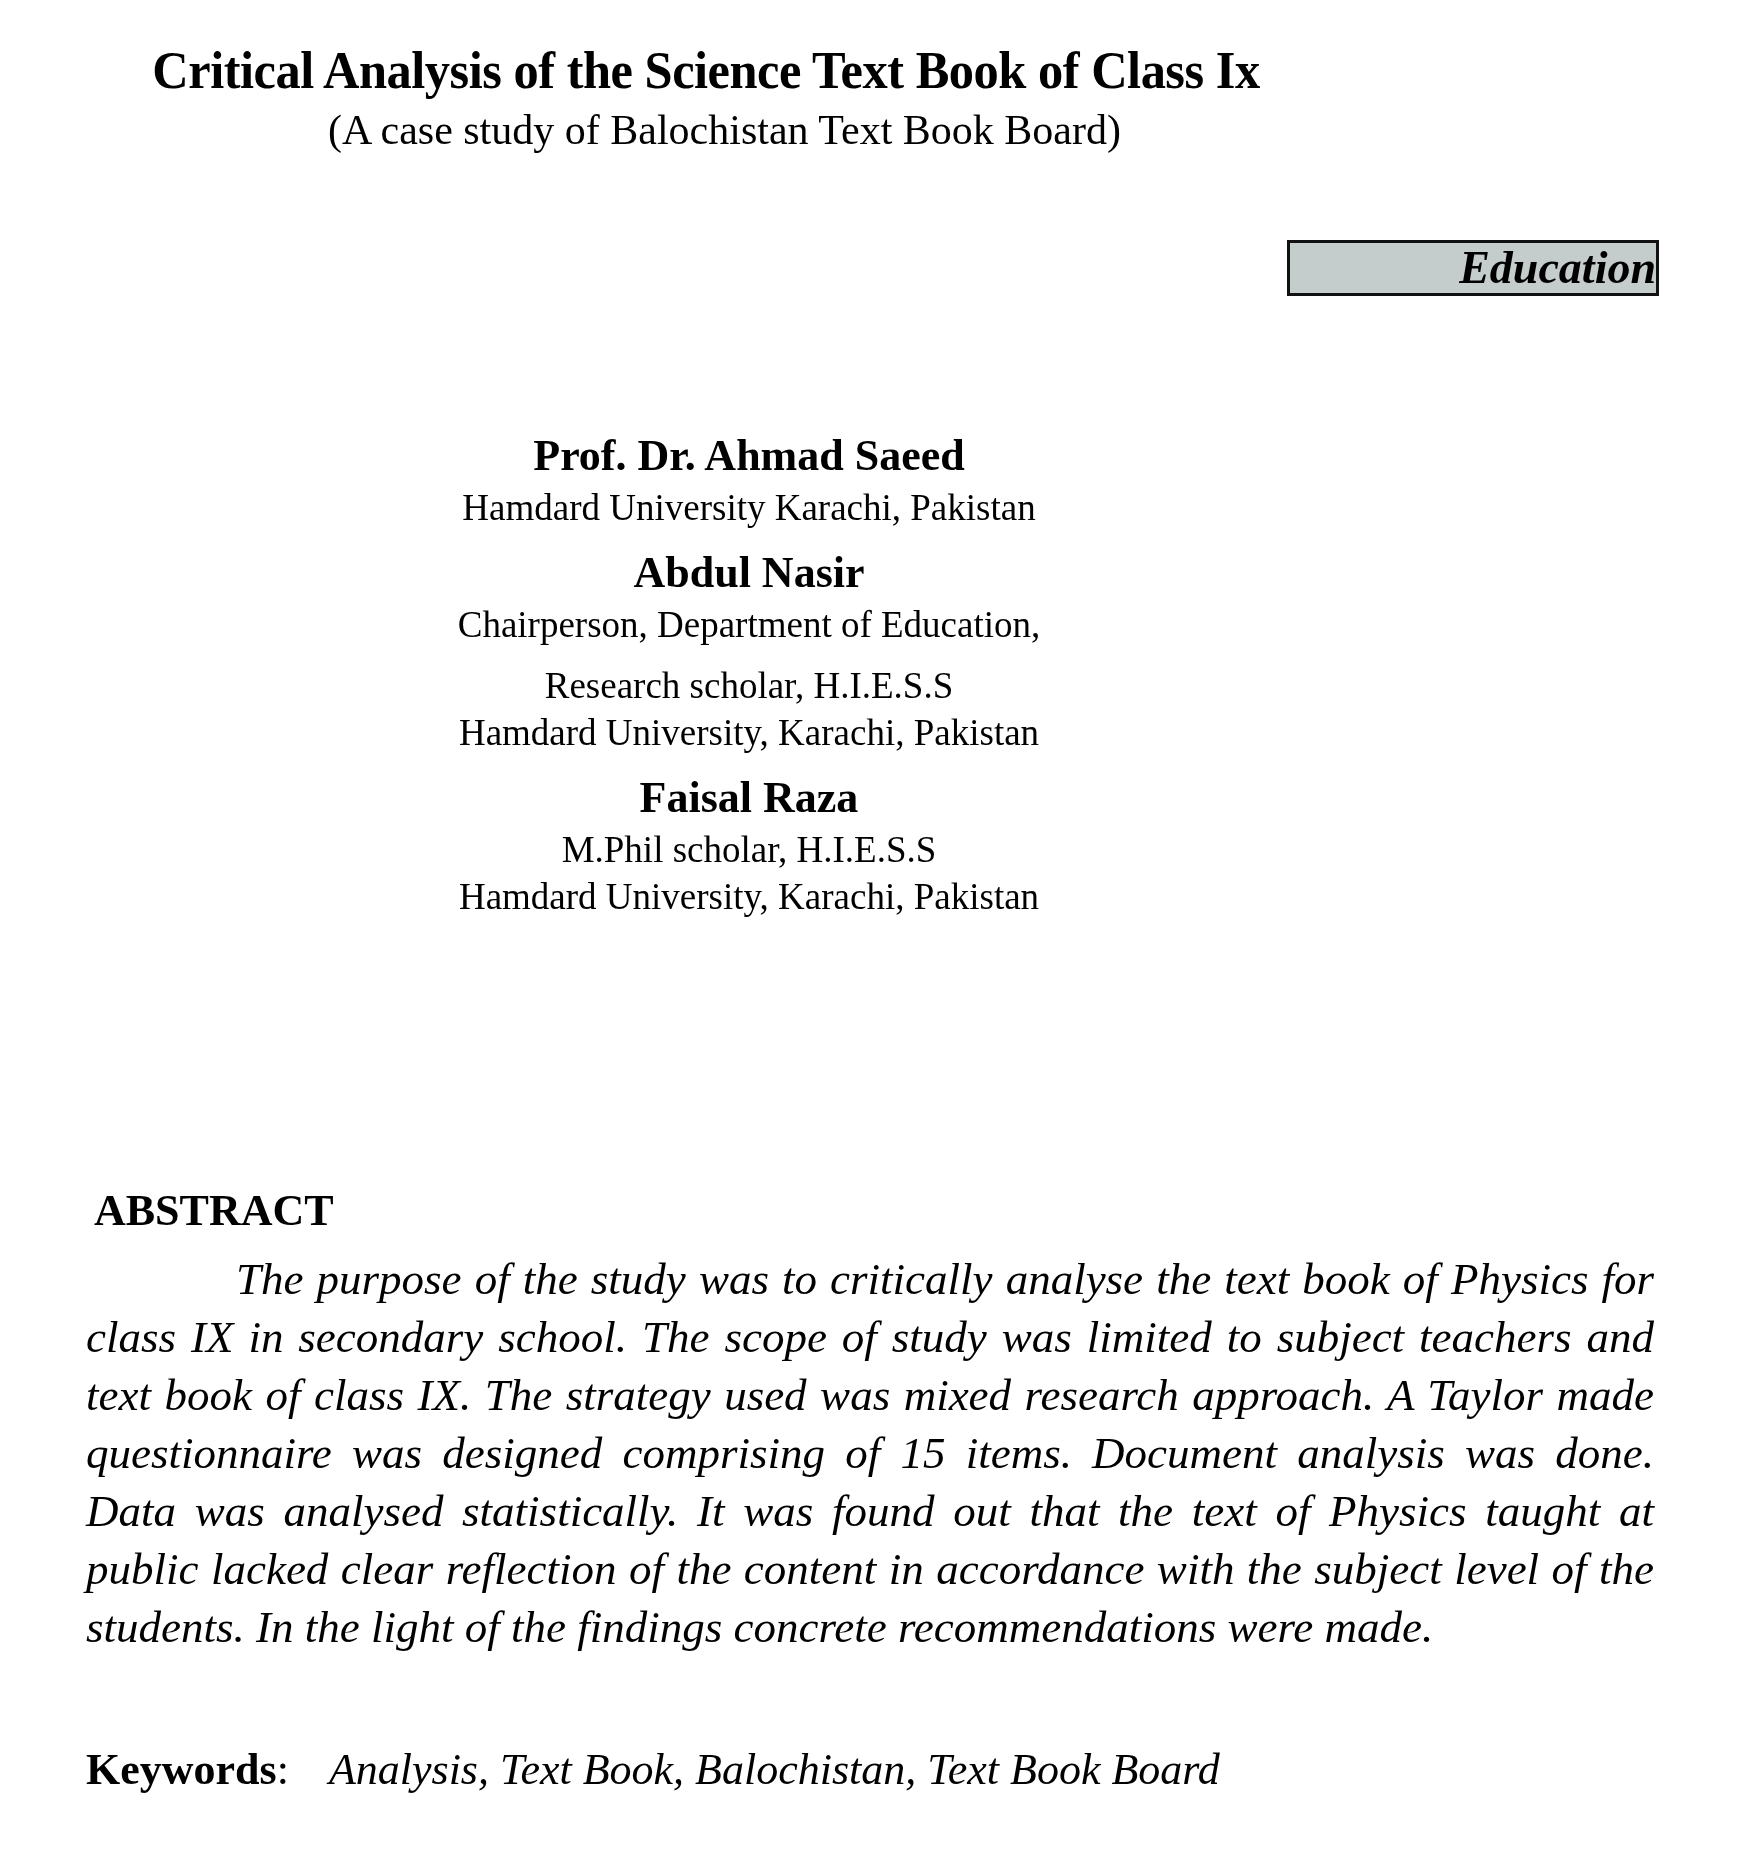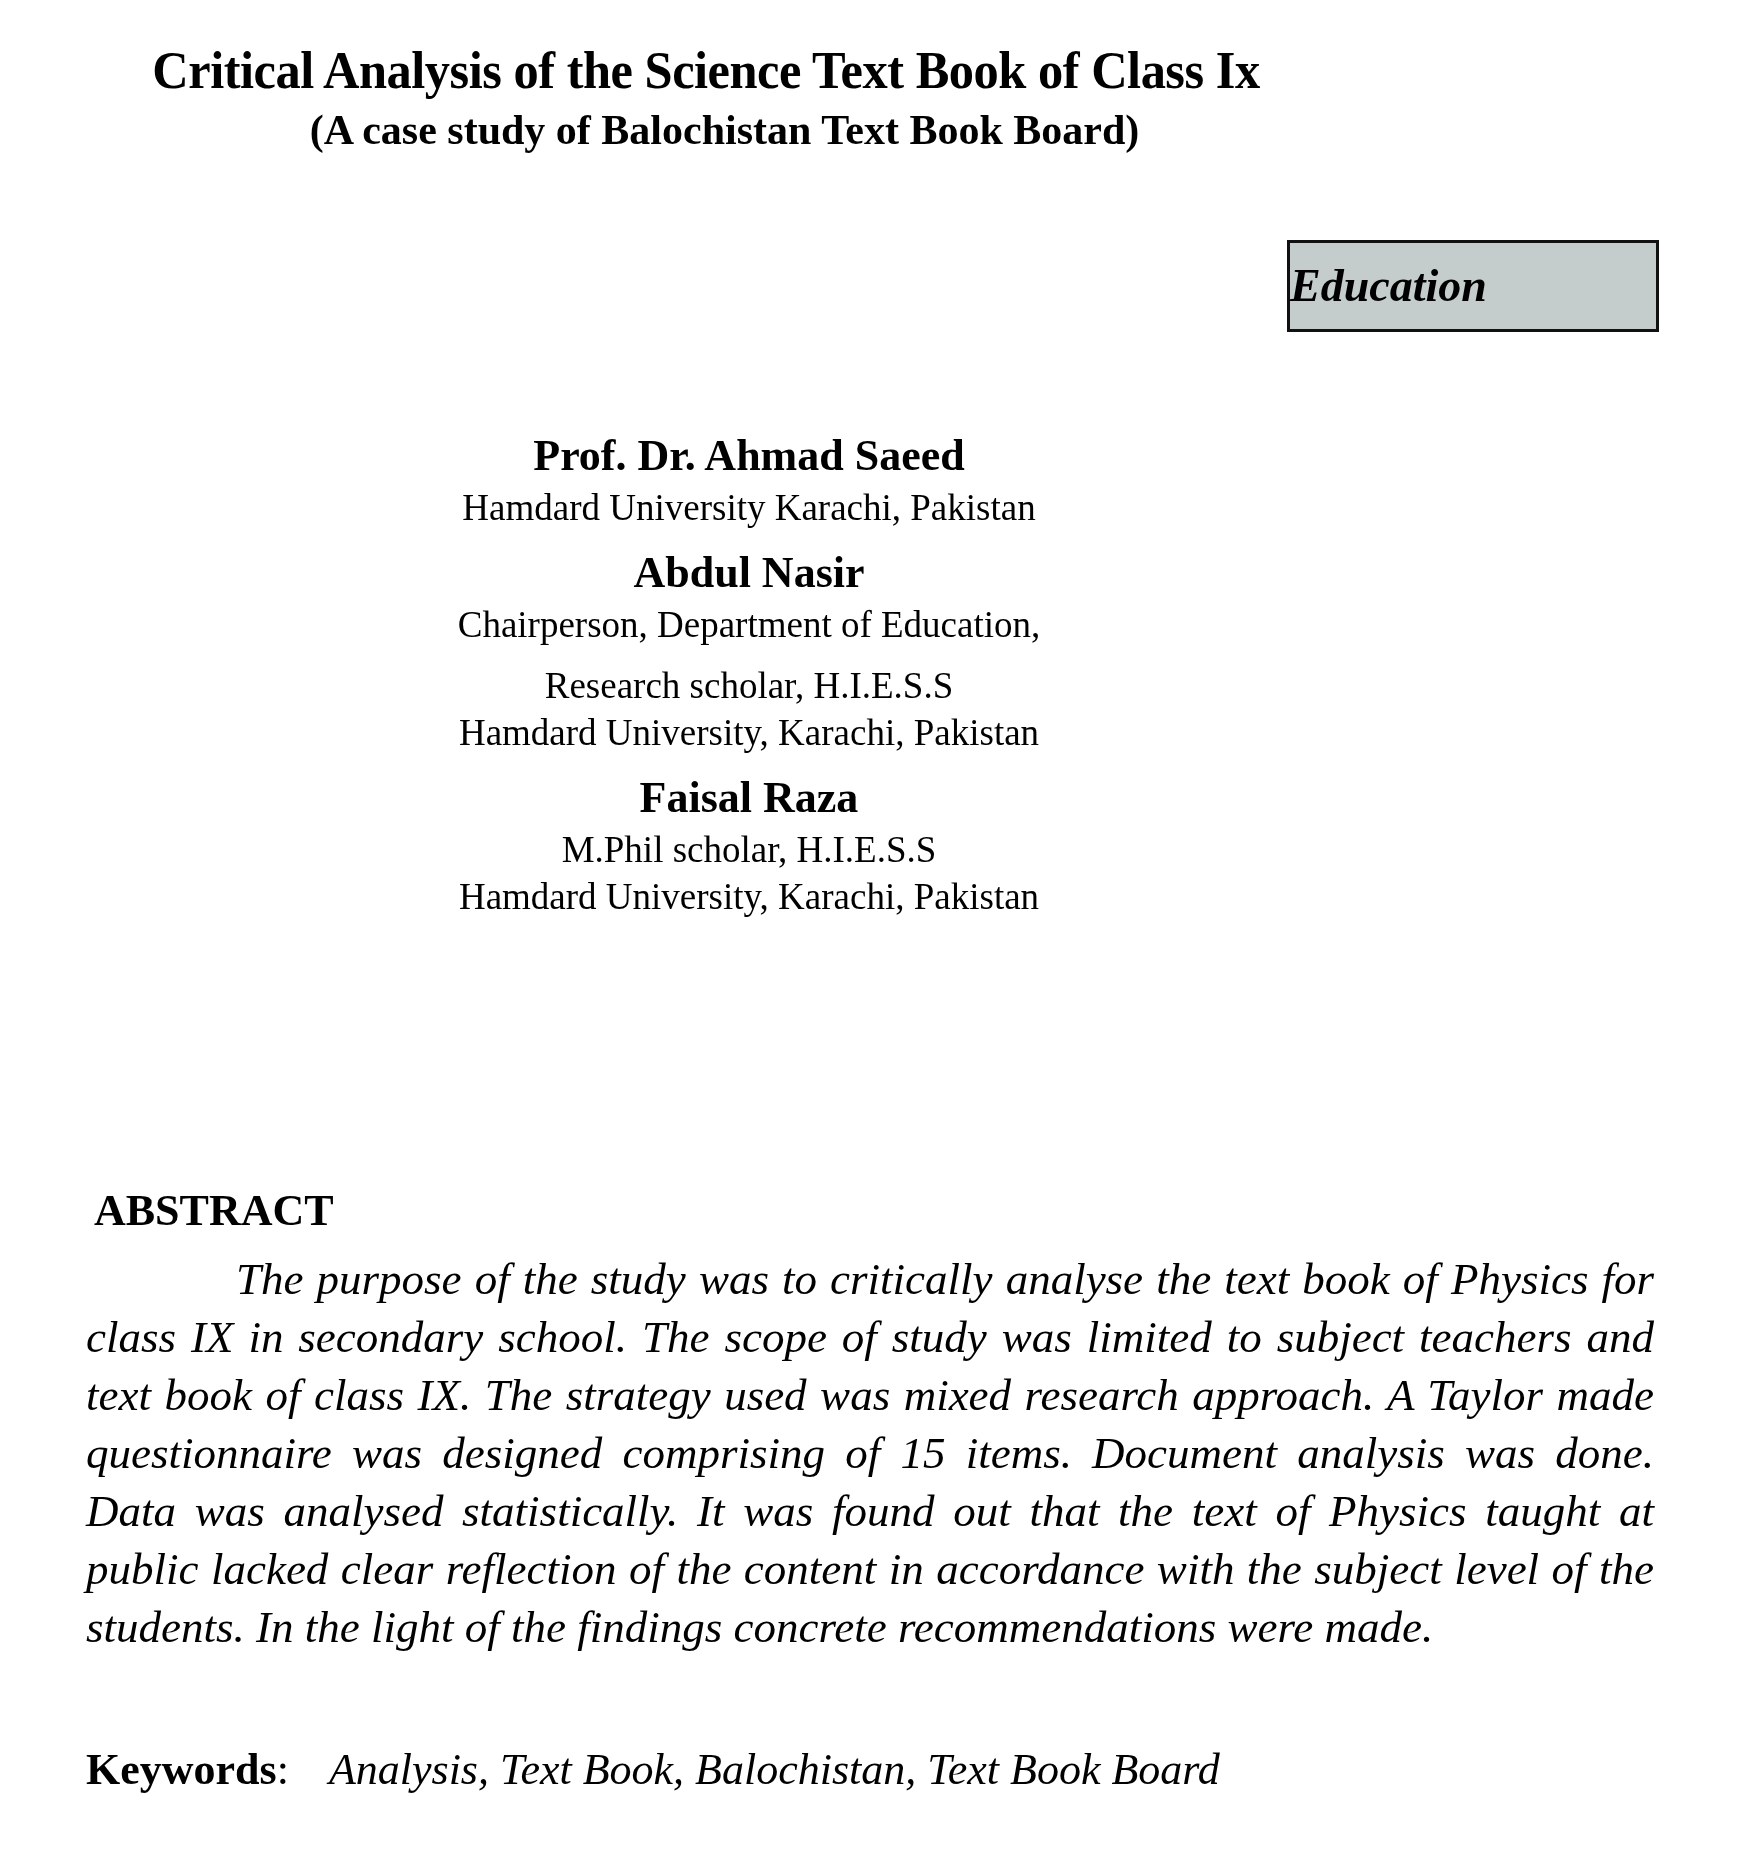--- a/index.html
+++ b/index.html
@@ -24,38 +24,38 @@
     }
     .title {
       font-weight: bold;
       font-size: 52px;
       line-height: 62px;
       margin: 0;
       letter-spacing: -0.5px;
       transform: scaleX(0.97);
     }
     .subtitle {
-      font-weight: bold;
+      font-weight: normal;
       font-size: 42px;
       line-height: 56px;
       margin: 0;
       padding-left: 37px;
     }
     .category-box {
       position: absolute;
       left: 1287px;
       top: 240px;
       width: 372px;
-      height: 92px;
+      height: 56px;
       box-sizing: border-box;
       border: 3px solid #111111;
       background: #c4cdcb;
       display: flex;
       align-items: center;
-      justify-content: flex-start;
+      justify-content: flex-end;
     }
     .category-label {
       font-weight: bold;
       font-style: italic;
       font-size: 46px;
       line-height: 1;
     }
     .authors {
       position: absolute;
       left: 0;

